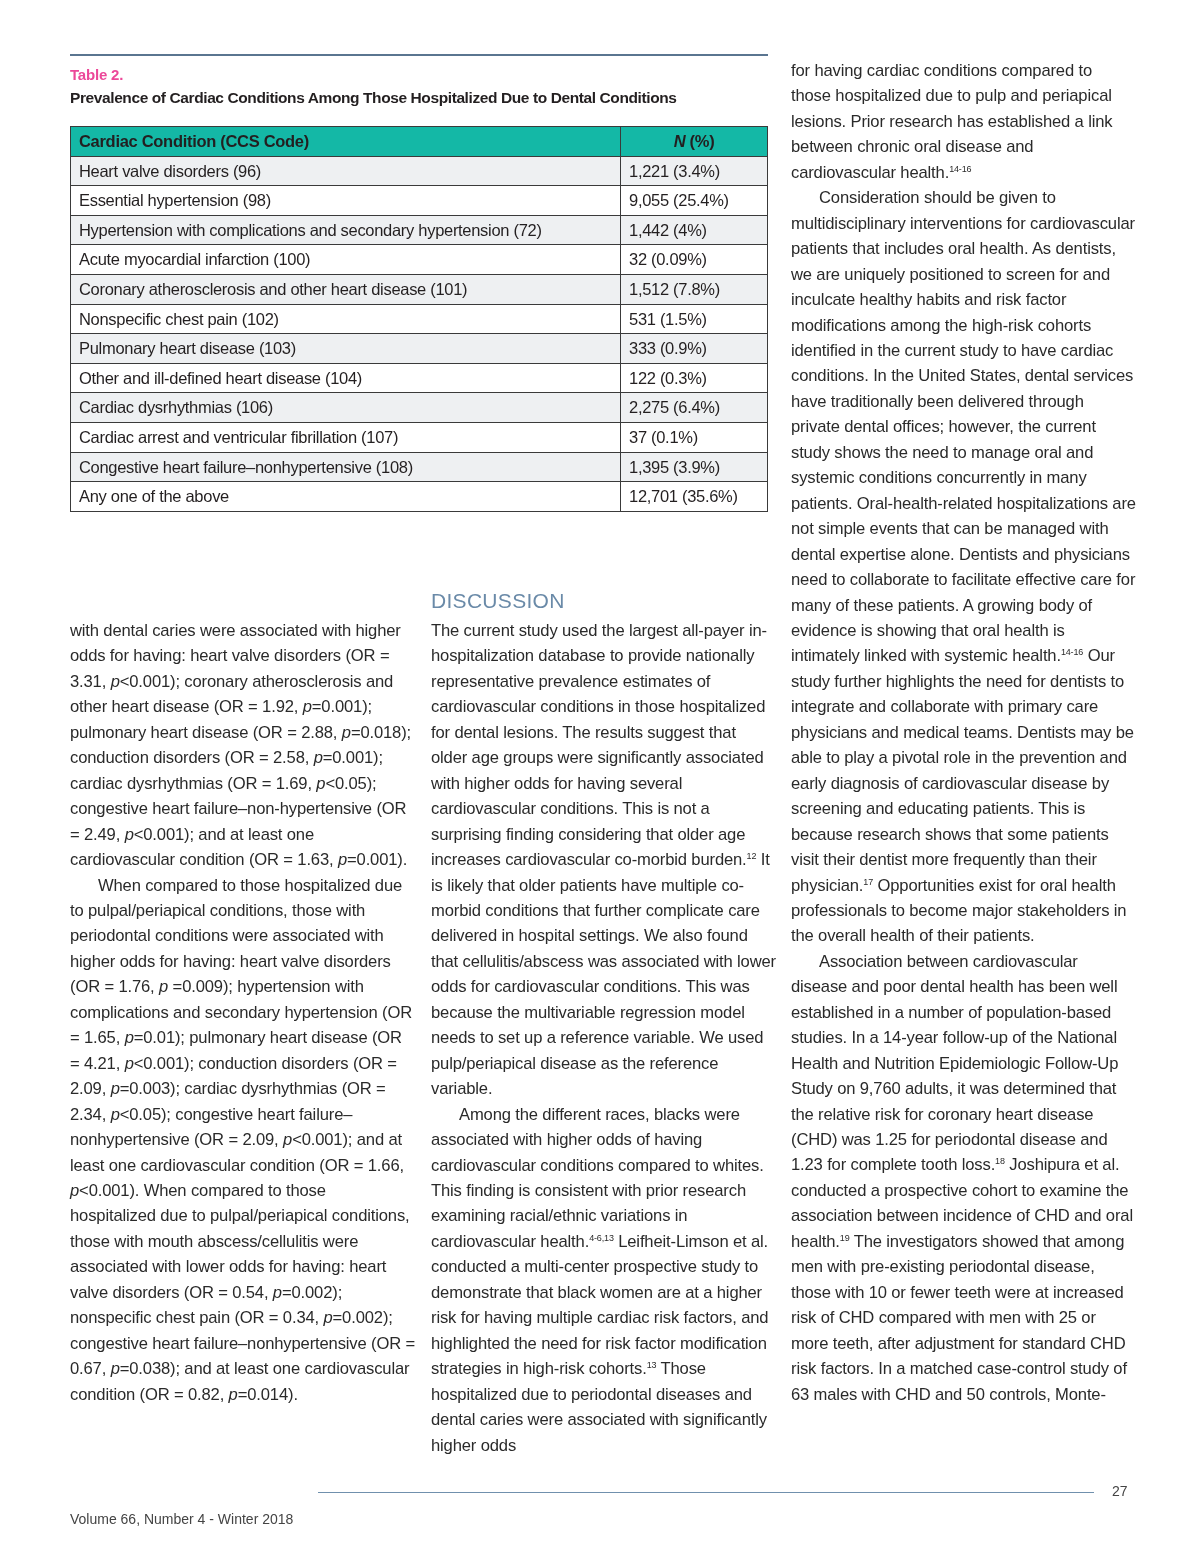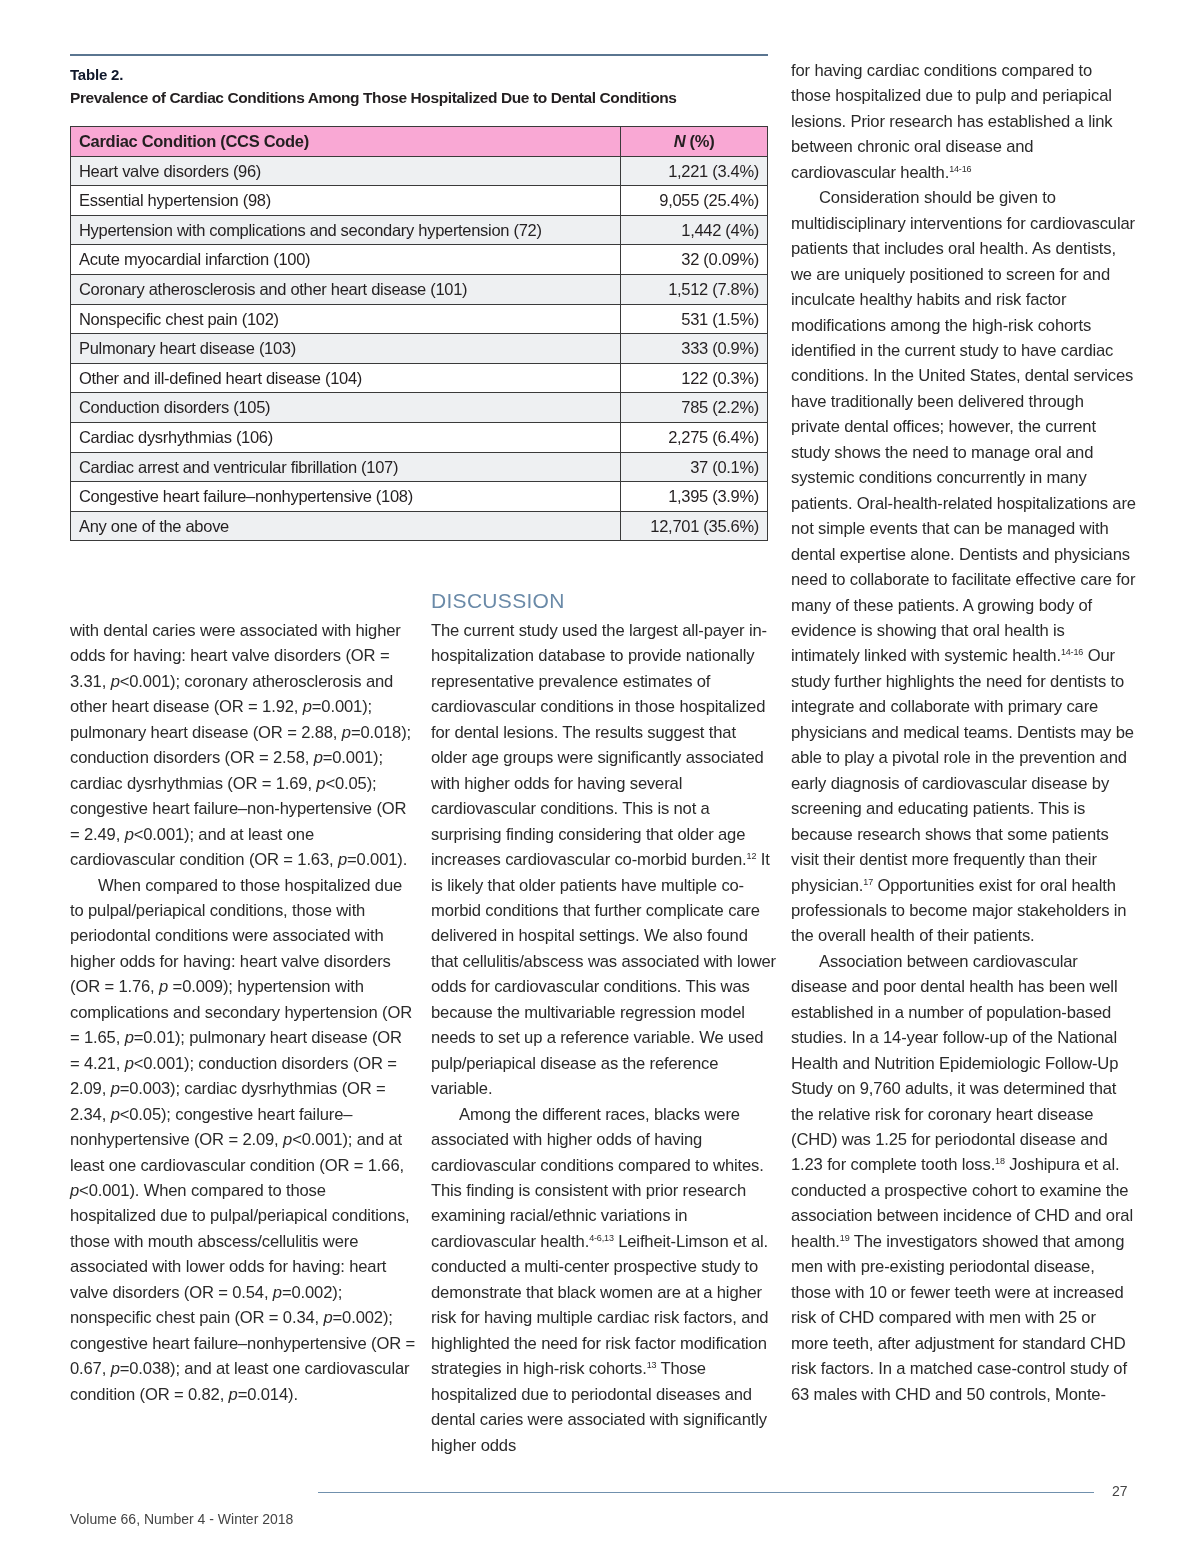--- a/index.html
+++ b/index.html
@@ -4,37 +4,37 @@
 <style>
   html, body { margin: 0; padding: 0; background: #ffffff; }
   body {
     width: 1200px; height: 1553px; position: relative; overflow: hidden;
     font-family: "Liberation Sans", sans-serif; color: #231f20;
   }
   .top-rule {
     position: absolute; left: 70px; top: 54px; width: 698px; height: 2px; background: #5a7590;
   }
   .table-label {
-    position: absolute; left: 70px; top: 66px; font-size: 15px; font-weight: bold; color: #0f172a;
+    position: absolute; left: 70px; top: 66px; font-size: 15px; font-weight: bold; color: #ec4899;
     letter-spacing: -0.2px;
   }
   .table-caption {
     position: absolute; left: 70px; top: 89px; font-size: 15.5px; font-weight: bold; color: #231f20;
     letter-spacing: -0.4px;
   }
   table.data {
     position: absolute; left: 70px; top: 126px; width: 698px;
     border-collapse: collapse; font-size: 16.5px; letter-spacing: -0.3px;
   }
   table.data th, table.data td {
     border: 1.3px solid #3a3a3a; height: 28.6px; padding: 0 8px; line-height: 1;
   }
-  table.data th { background: #f9a8d4; font-weight: bold; text-align: left; }
+  table.data th { background: #14b8a6; font-weight: bold; text-align: left; }
   table.data th.n { text-align: center; }
-  table.data td.n { text-align: right; width: 130px; }
+  table.data td.n { text-align: left; width: 130px; }
   table.data tr:nth-child(even) td { background: #eef0f2; }
   table.data tr:nth-child(odd) td { background: #ffffff; }
   table.data th em { font-style: italic; }
 
   .col {
     position: absolute; font-size: 16.6px; line-height: 25.45px; color: #2a2a2a;
     letter-spacing: -0.15px;
   }
   .col p { margin: 0; text-align: left; }
   .col p.indent { text-indent: 28px; }
@@ -96,24 +96,20 @@
       </tr>
   <tr>
         <td>Pulmonary heart disease (103)</td>
         <td class="n">333 (0.9%)</td>
       </tr>
   <tr>
         <td>Other and ill-defined heart disease (104)</td>
         <td class="n">122 (0.3%)</td>
       </tr>
   <tr>
-        <td>Conduction disorders (105)</td>
-        <td class="n">785 (2.2%)</td>
-      </tr>
-  <tr>
         <td>Cardiac dysrhythmias (106)</td>
         <td class="n">2,275 (6.4%)</td>
       </tr>
   <tr>
         <td>Cardiac arrest and ventricular fibrillation (107)</td>
         <td class="n">37 (0.1%)</td>
       </tr>
   <tr>
         <td>Congestive heart failure–nonhypertensive (108)</td>
         <td class="n">1,395 (3.9%)</td>

